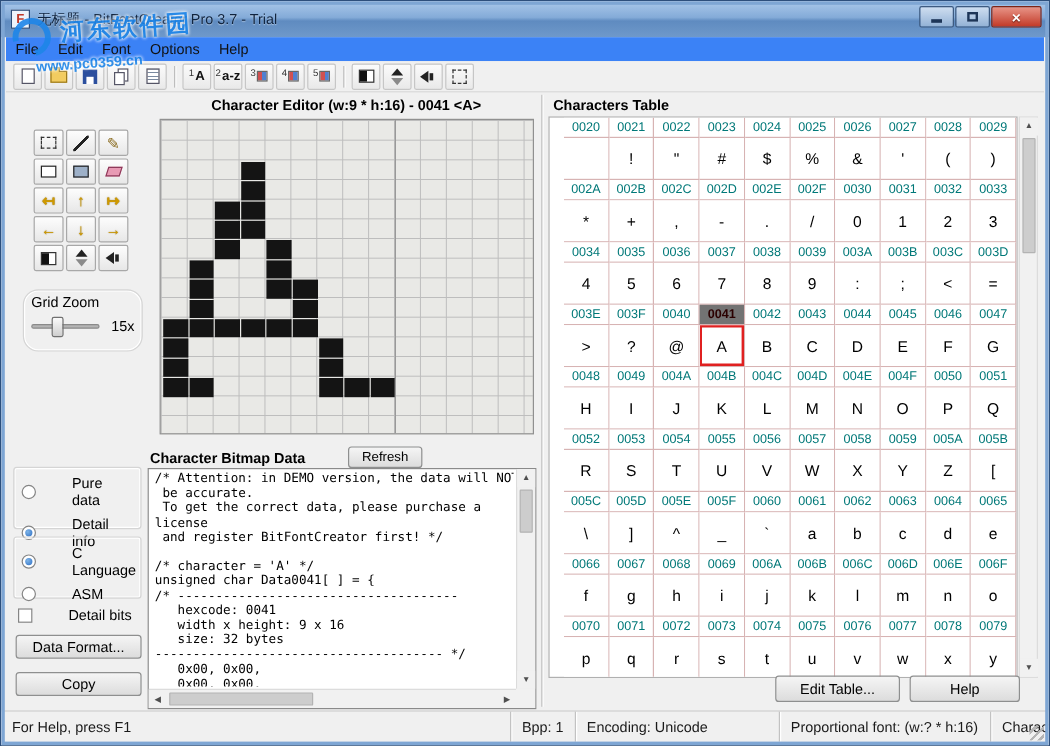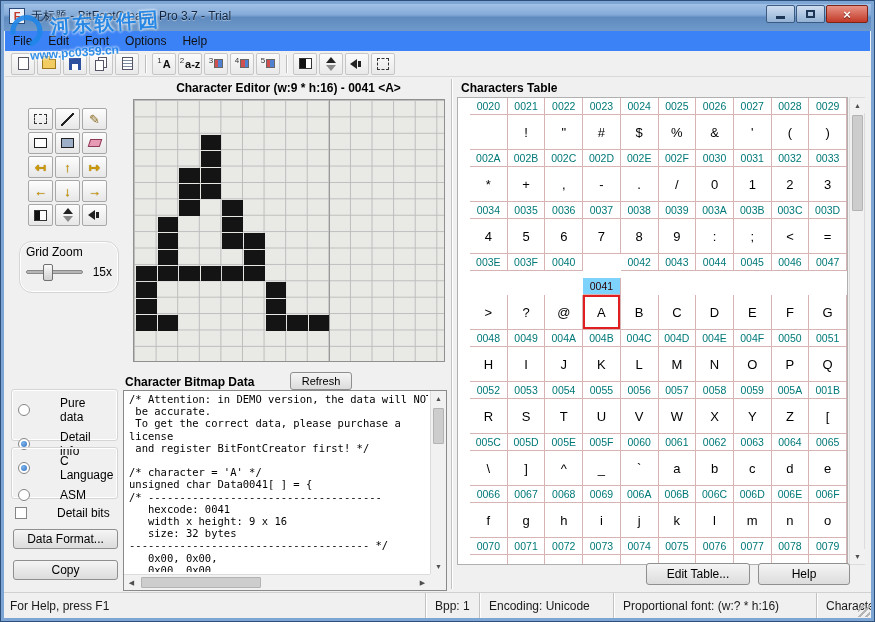--- a/index.html
+++ b/index.html
@@ -139,37 +139,37 @@
   .panel-divider { position:absolute; left:450px; top:78px; bottom:32px; width:1px;
     background:#c2c2c2; box-shadow:1px 0 0 #fff; }
   .ct-title { position:absolute; left:460px; top:80px; font-size:12px; font-weight:bold; }
   .char-table { position:absolute; left:456px; top:96px; width:391px; height:468px;
     border:1px solid #b0b0b0; background:#fff; overflow:hidden;padding-left:12px; }
   .ct-row { display:grid; grid-template-columns:repeat(10,1fr); }
   .ct-cell { border-right:1px solid #d7b3b3; border-bottom:1px solid #d7b3b3;
     display:flex; align-items:center; justify-content:center; background:#fff; }
   .ct-codes .ct-cell { height:17px; font-size:10.5px; color:#007878; }
   .ct-chars .ct-cell { height:35px; font-size:13px; color:#000; }
-  .ct-cell.sel { background:#7dd3fc; color:#2b0000; font-weight:normal;margin-top:24px; }
+  .ct-cell.sel { background:#737373; color:#2b0000; font-weight:bold; }
   .ct-cell.selchar { box-shadow:inset 0 0 0 2px #e02020; }
   .table-vscroll { position:absolute; left:848px; top:96px; width:16px; height:468px;
     background:#f1f1f1; border:1px solid #dcdcdc; }
   .table-vscroll .sb-thumb { left:2px; width:11px; top:17px; height:96px; }
   .table-vscroll .sb-btn.up { top:0; } .table-vscroll .sb-btn.down { bottom:0; }
   .et-btn { position:absolute; left:645px; top:562px; width:104px; height:22px; line-height:20px; }
   .help-btn { position:absolute; left:757px; top:562px; width:92px; height:22px; line-height:20px; }
 
   
   .statusbar { position:absolute; left:0; right:0; bottom:0; height:29px; background:#f0f0f0;
     border-top:1px solid #d0d0d0; display:flex; align-items:stretch; padding-bottom:3px; }
   .status-seg { font-size:12px; color:#1a1a1a; display:flex; align-items:center; padding:0 9px;
     border-left:1px solid #c2c2c2; box-shadow:inset 1px 0 0 #fff; white-space:nowrap; overflow:hidden; }
   .status-seg.seg0 { border-left:none; box-shadow:none; width:424px; }
   .status-seg.seg1 { width:54px; } .status-seg.seg2 { width:134px; }
-  .status-seg.seg3 { width:203px; } .status-seg.seg4 { flex:1; }
+  .status-seg.seg3 { width:176px;margin-left:36px; } .status-seg.seg4 { flex:1; }
   .grip { position:absolute; right:4px; bottom:4px; width:12px; height:12px;
     background:repeating-linear-gradient(135deg,transparent 0 3px,#b5b5b5 3px 5px); }
 </style>
 </head>
 <body>
 
 <div class="window">
 
   <div class="titlebar">
     <div class="app-icon">F</div>
@@ -539,21 +539,21 @@
       <div class="ct-row ct-codes">
         <div class="ct-cell ct-code">0052</div>
         <div class="ct-cell ct-code">0053</div>
         <div class="ct-cell ct-code">0054</div>
         <div class="ct-cell ct-code">0055</div>
         <div class="ct-cell ct-code">0056</div>
         <div class="ct-cell ct-code">0057</div>
         <div class="ct-cell ct-code">0058</div>
         <div class="ct-cell ct-code">0059</div>
         <div class="ct-cell ct-code">005A</div>
-        <div class="ct-cell ct-code">001B</div>
+        <div class="ct-cell ct-code">005B</div>
       </div>
       <div class="ct-row ct-chars">
         <div class="ct-cell ct-char">R</div>
         <div class="ct-cell ct-char">S</div>
         <div class="ct-cell ct-char">T</div>
         <div class="ct-cell ct-char">U</div>
         <div class="ct-cell ct-char">V</div>
         <div class="ct-cell ct-char">W</div>
         <div class="ct-cell ct-char">X</div>
         <div class="ct-cell ct-char">Y</div>

